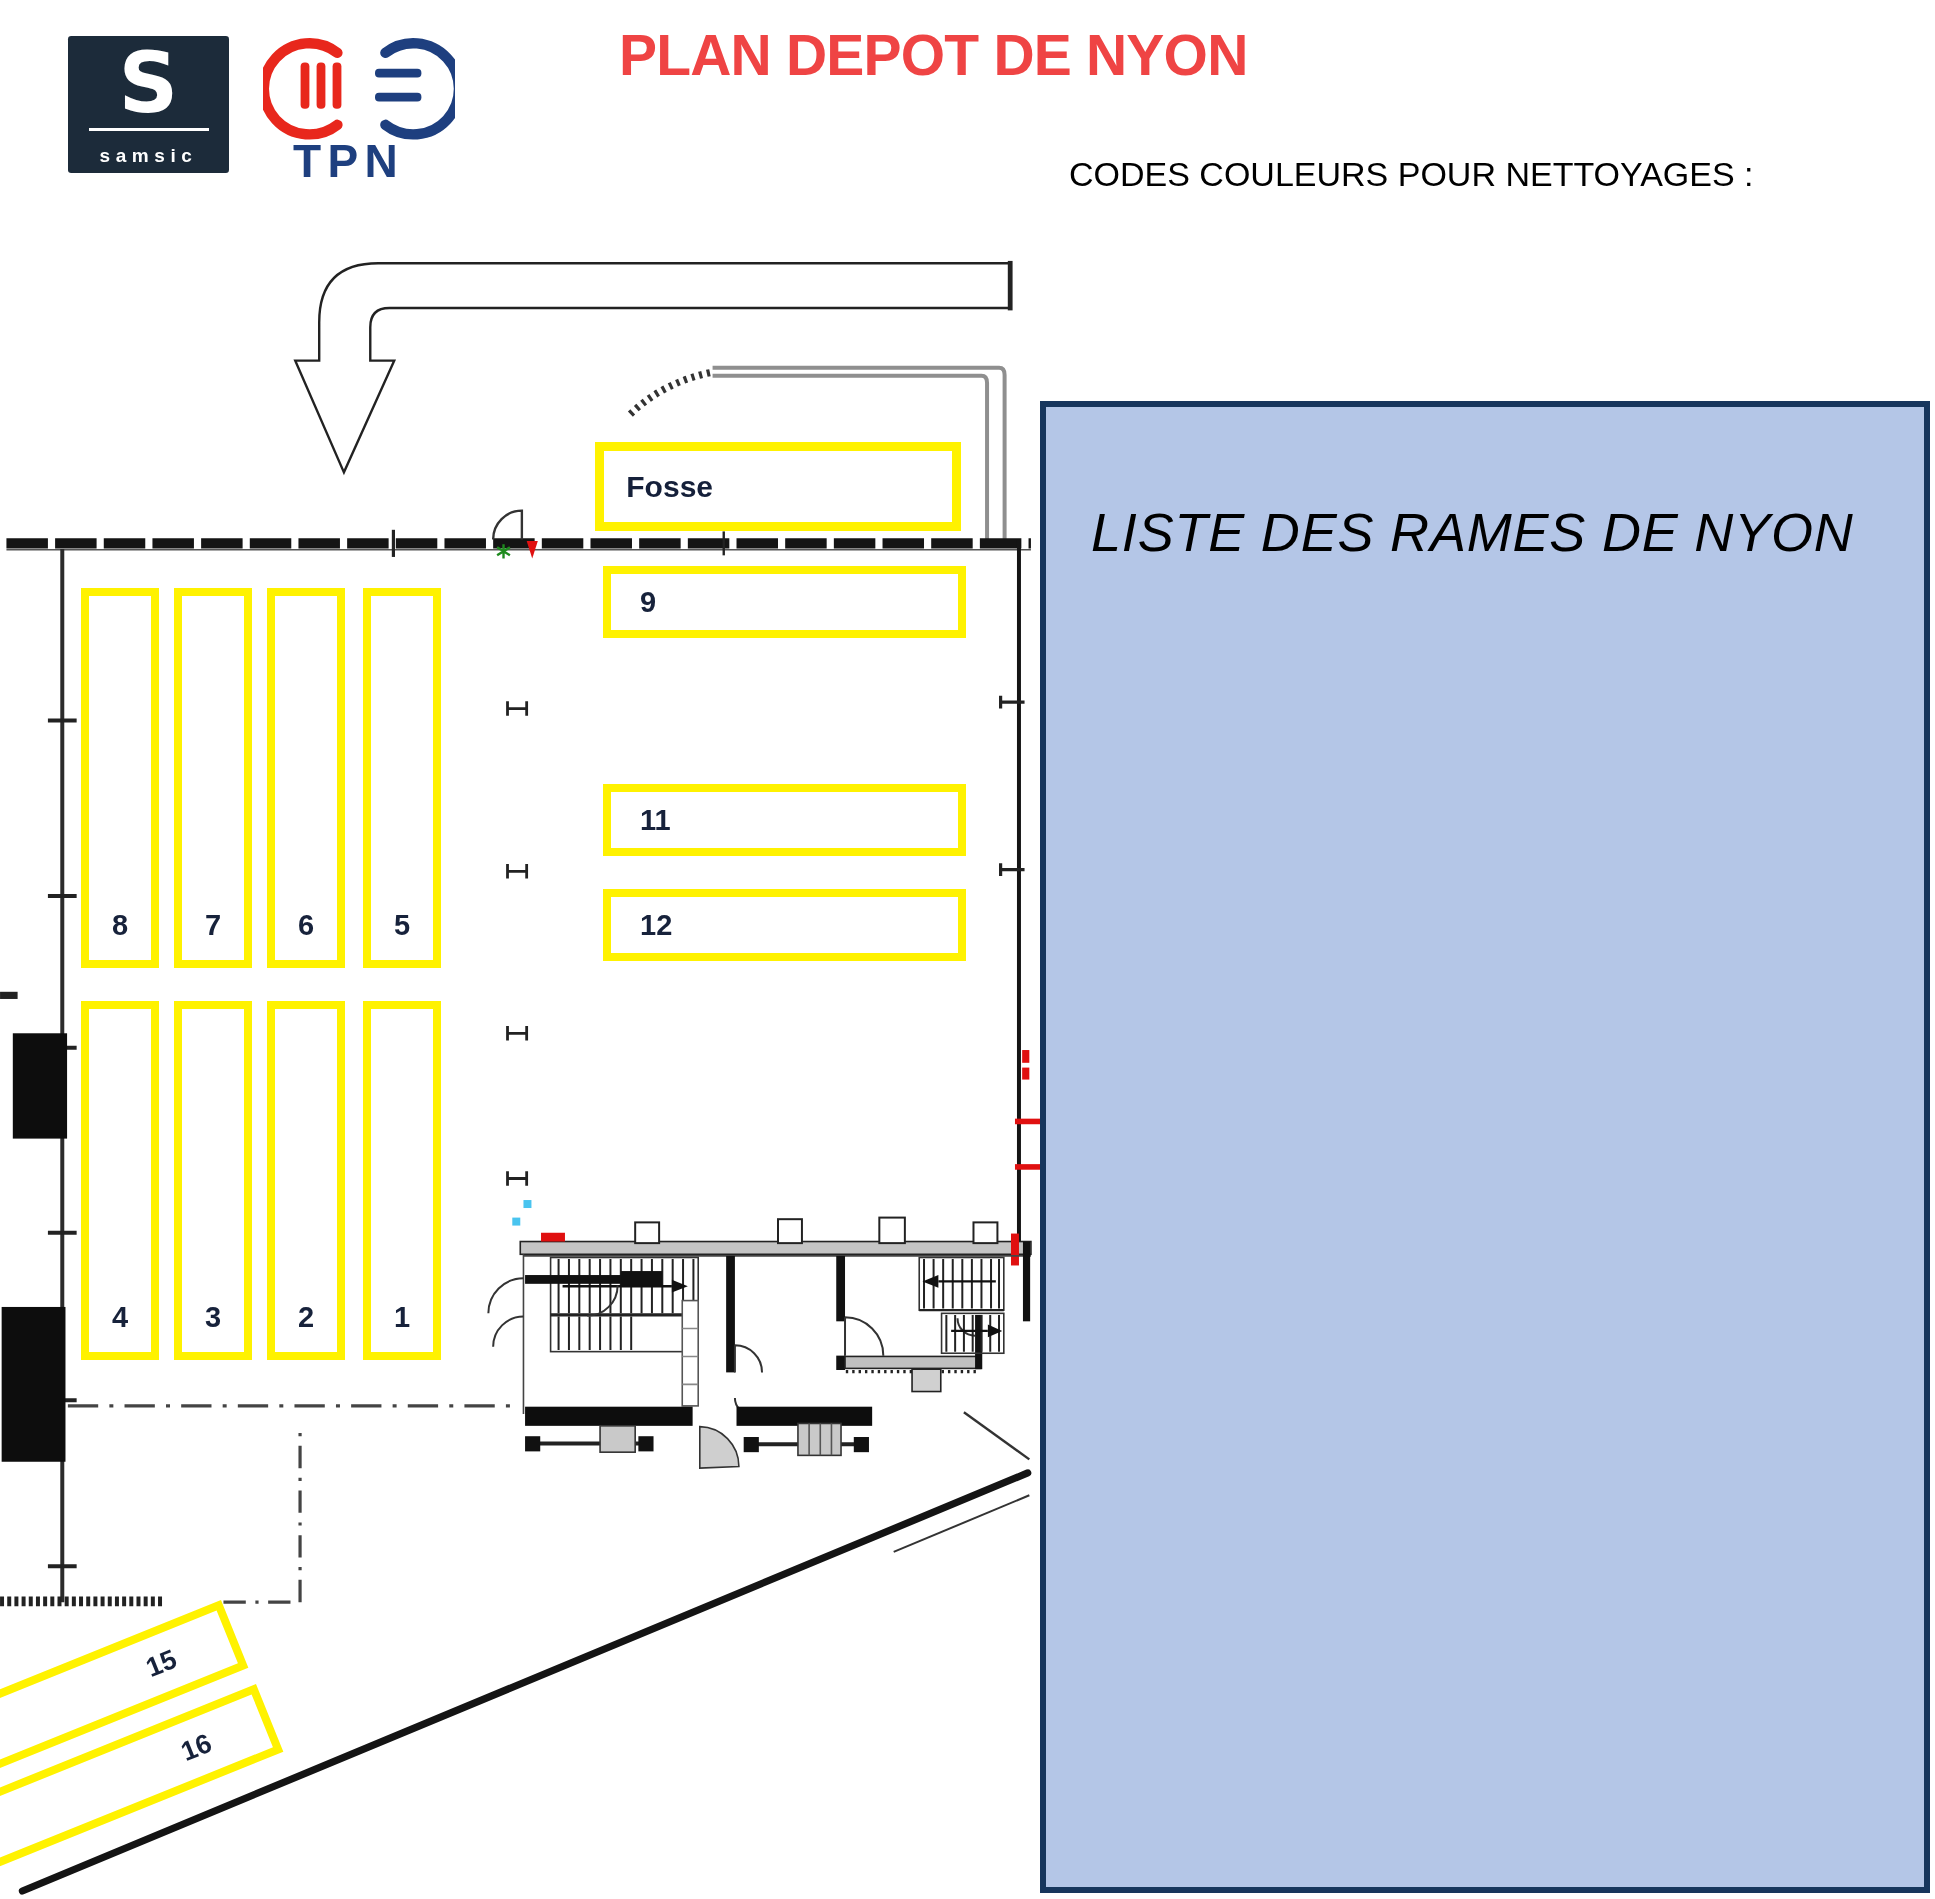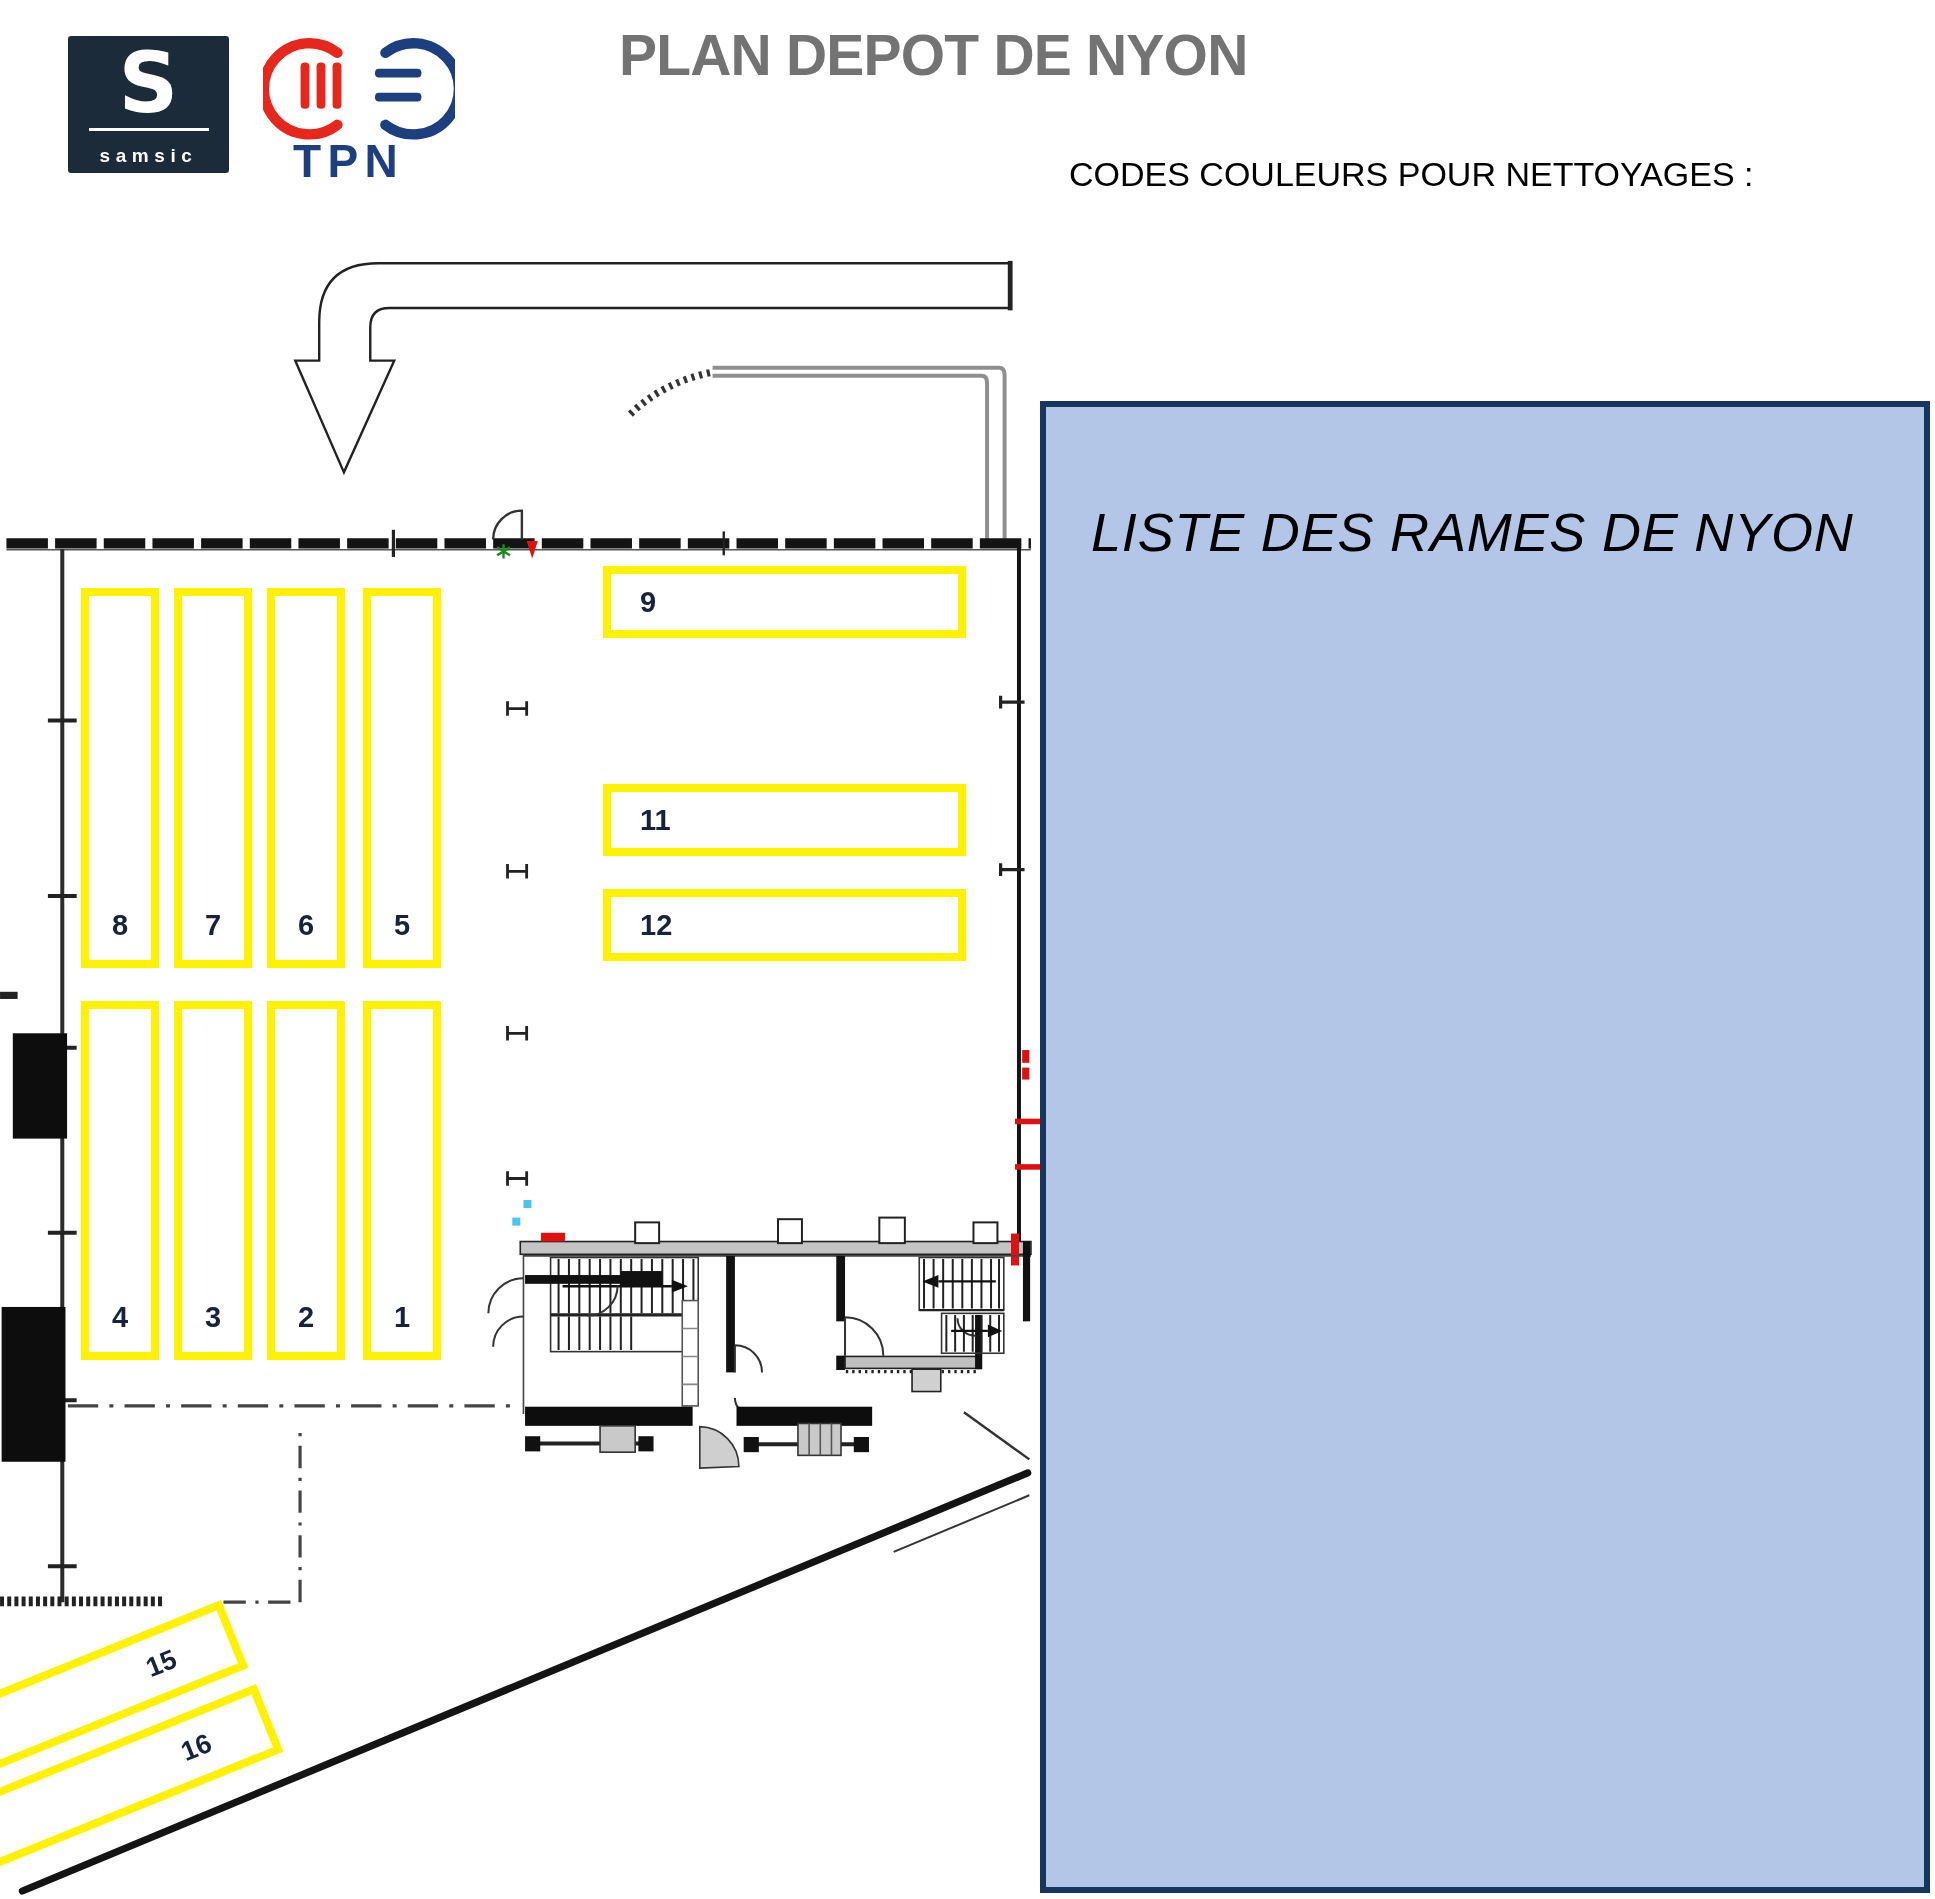--- a/index.html
+++ b/index.html
@@ -8,21 +8,21 @@
   .abs{position:absolute;}
 
   
   .samsic{left:68px;top:36px;width:161px;height:137px;background:#1c2b3a;border-radius:3.2px;
           display:flex;flex-direction:column;align-items:center;justify-content:flex-start;}
   .samsic .mono{font-size:83px;font-weight:800;color:#fff;line-height:86px;margin-top:4.8px;
                 font-family:"DejaVu Sans",sans-serif;}
   .samsic .rule{width:120px;height:2.4px;background:#fff;margin-top:1.6px;}
   .samsic .word{color:#fff;font-size:19px;letter-spacing:5.6px;margin-top:14px;font-weight:600;}
   .tpnword{left:281px;top:134px;font-size:46px;font-weight:700;color:#1e3f7f;letter-spacing:6.4px;margin-left:12px;}
-  .title{left:619px;top:22.3px;font-size:57px;font-weight:700;letter-spacing:-0.8px;color:#737373;white-space:nowrap;}
+  .title{left:619px;top:22.3px;font-size:57px;font-weight:700;letter-spacing:-0.8px;color:#ef4444;white-space:nowrap;}
   .subtitle{left:1069px;top:155px;font-size:34px;font-weight:400;color:#000;white-space:nowrap;}
 
   
   .trk{position:absolute;border:8.8px solid #fff200;background:transparent;box-sizing:border-box;}
   .trk .num{font-weight:700;color:#17223b;}
   .trk.h{left:603px;width:363px;height:72px;display:flex;align-items:center;}
   .trk.h .num{font-size:29px;margin-left:29px;}
   .trk.v{width:78px;height:380px;}
   .trk.v .num{position:absolute;bottom:17.6px;left:0;width:100%;text-align:center;font-size:29px;}
   .fosse{left:595px;top:442px;width:366px;height:89px;border-width:9.6px;display:flex;align-items:center;}
@@ -188,20 +188,23 @@
     <rect x="67" y="48" width="11" height="58" rx="5" fill="#e8271c"></rect>
     <rect x="87" y="48" width="11" height="58" rx="5" fill="#e8271c"></rect>
     <rect x="140" y="56" width="58" height="11" rx="5" fill="#1e3f7f"></rect>
     <rect x="140" y="86" width="58" height="11" rx="5" fill="#1e3f7f"></rect>
   </svg>
   <div class="abs tpnword">TPN</div>
 
   <div class="abs title">PLAN DEPOT DE NYON</div>
   <div class="abs subtitle">CODES COULEURS POUR NETTOYAGES :</div>
 
+  <div class="trk fosse">
+    <span class="num">Fosse</span>
+  </div>
 
   <div class="trk h" style="top:566px">
       <span class="num">9</span>
     </div>
   <div class="trk h" style="top:784px">
       <span class="num">11</span>
     </div>
   <div class="trk h" style="top:889px">
       <span class="num">12</span>
     </div>

